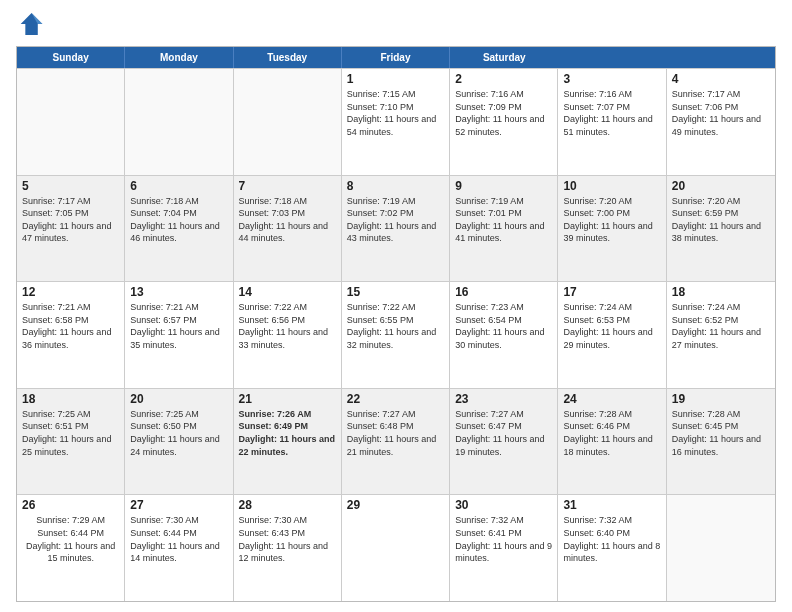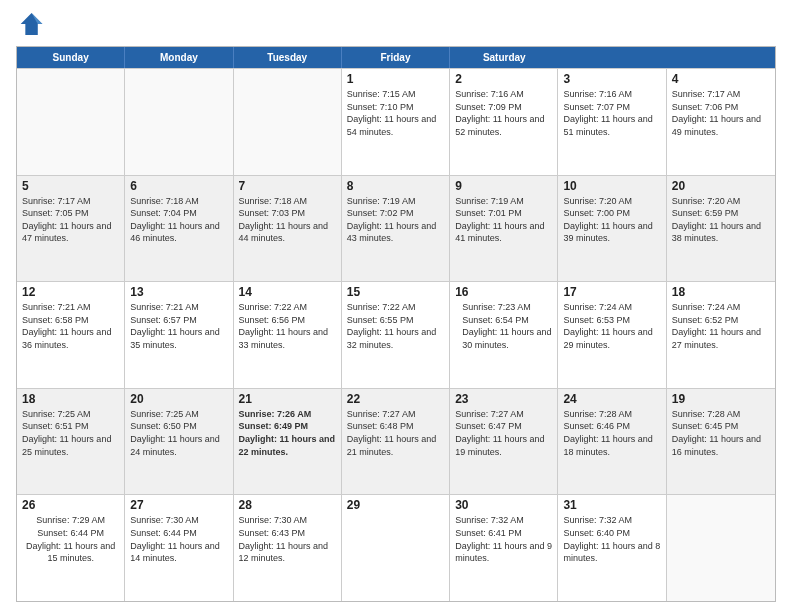--- a/index.html
+++ b/index.html
@@ -231,21 +231,21 @@
 Daylight: 11 hours and 33 minutes.</div>
           </div>
           <div class="cal-cell">
             <div class="day-num">15</div>
             <div class="cell-text" style="white-space: pre-line;">Sunrise: 7:22 AM
 Sunset: 6:55 PM
 Daylight: 11 hours and 32 minutes.</div>
           </div>
           <div class="cal-cell">
             <div class="day-num">16</div>
-            <div class="cell-text" style="white-space: pre-line; margin-left: 7px;">Sunrise: 7:23 AM
+            <div class="cell-text" style="white-space: pre-line;">Sunrise: 7:23 AM
 Sunset: 6:54 PM
 Daylight: 11 hours and 30 minutes.</div>
           </div>
           <div class="cal-cell">
             <div class="day-num">17</div>
             <div class="cell-text" style="white-space: pre-line;">Sunrise: 7:24 AM
 Sunset: 6:53 PM
 Daylight: 11 hours and 29 minutes.</div>
           </div>
           <div class="cal-cell">

